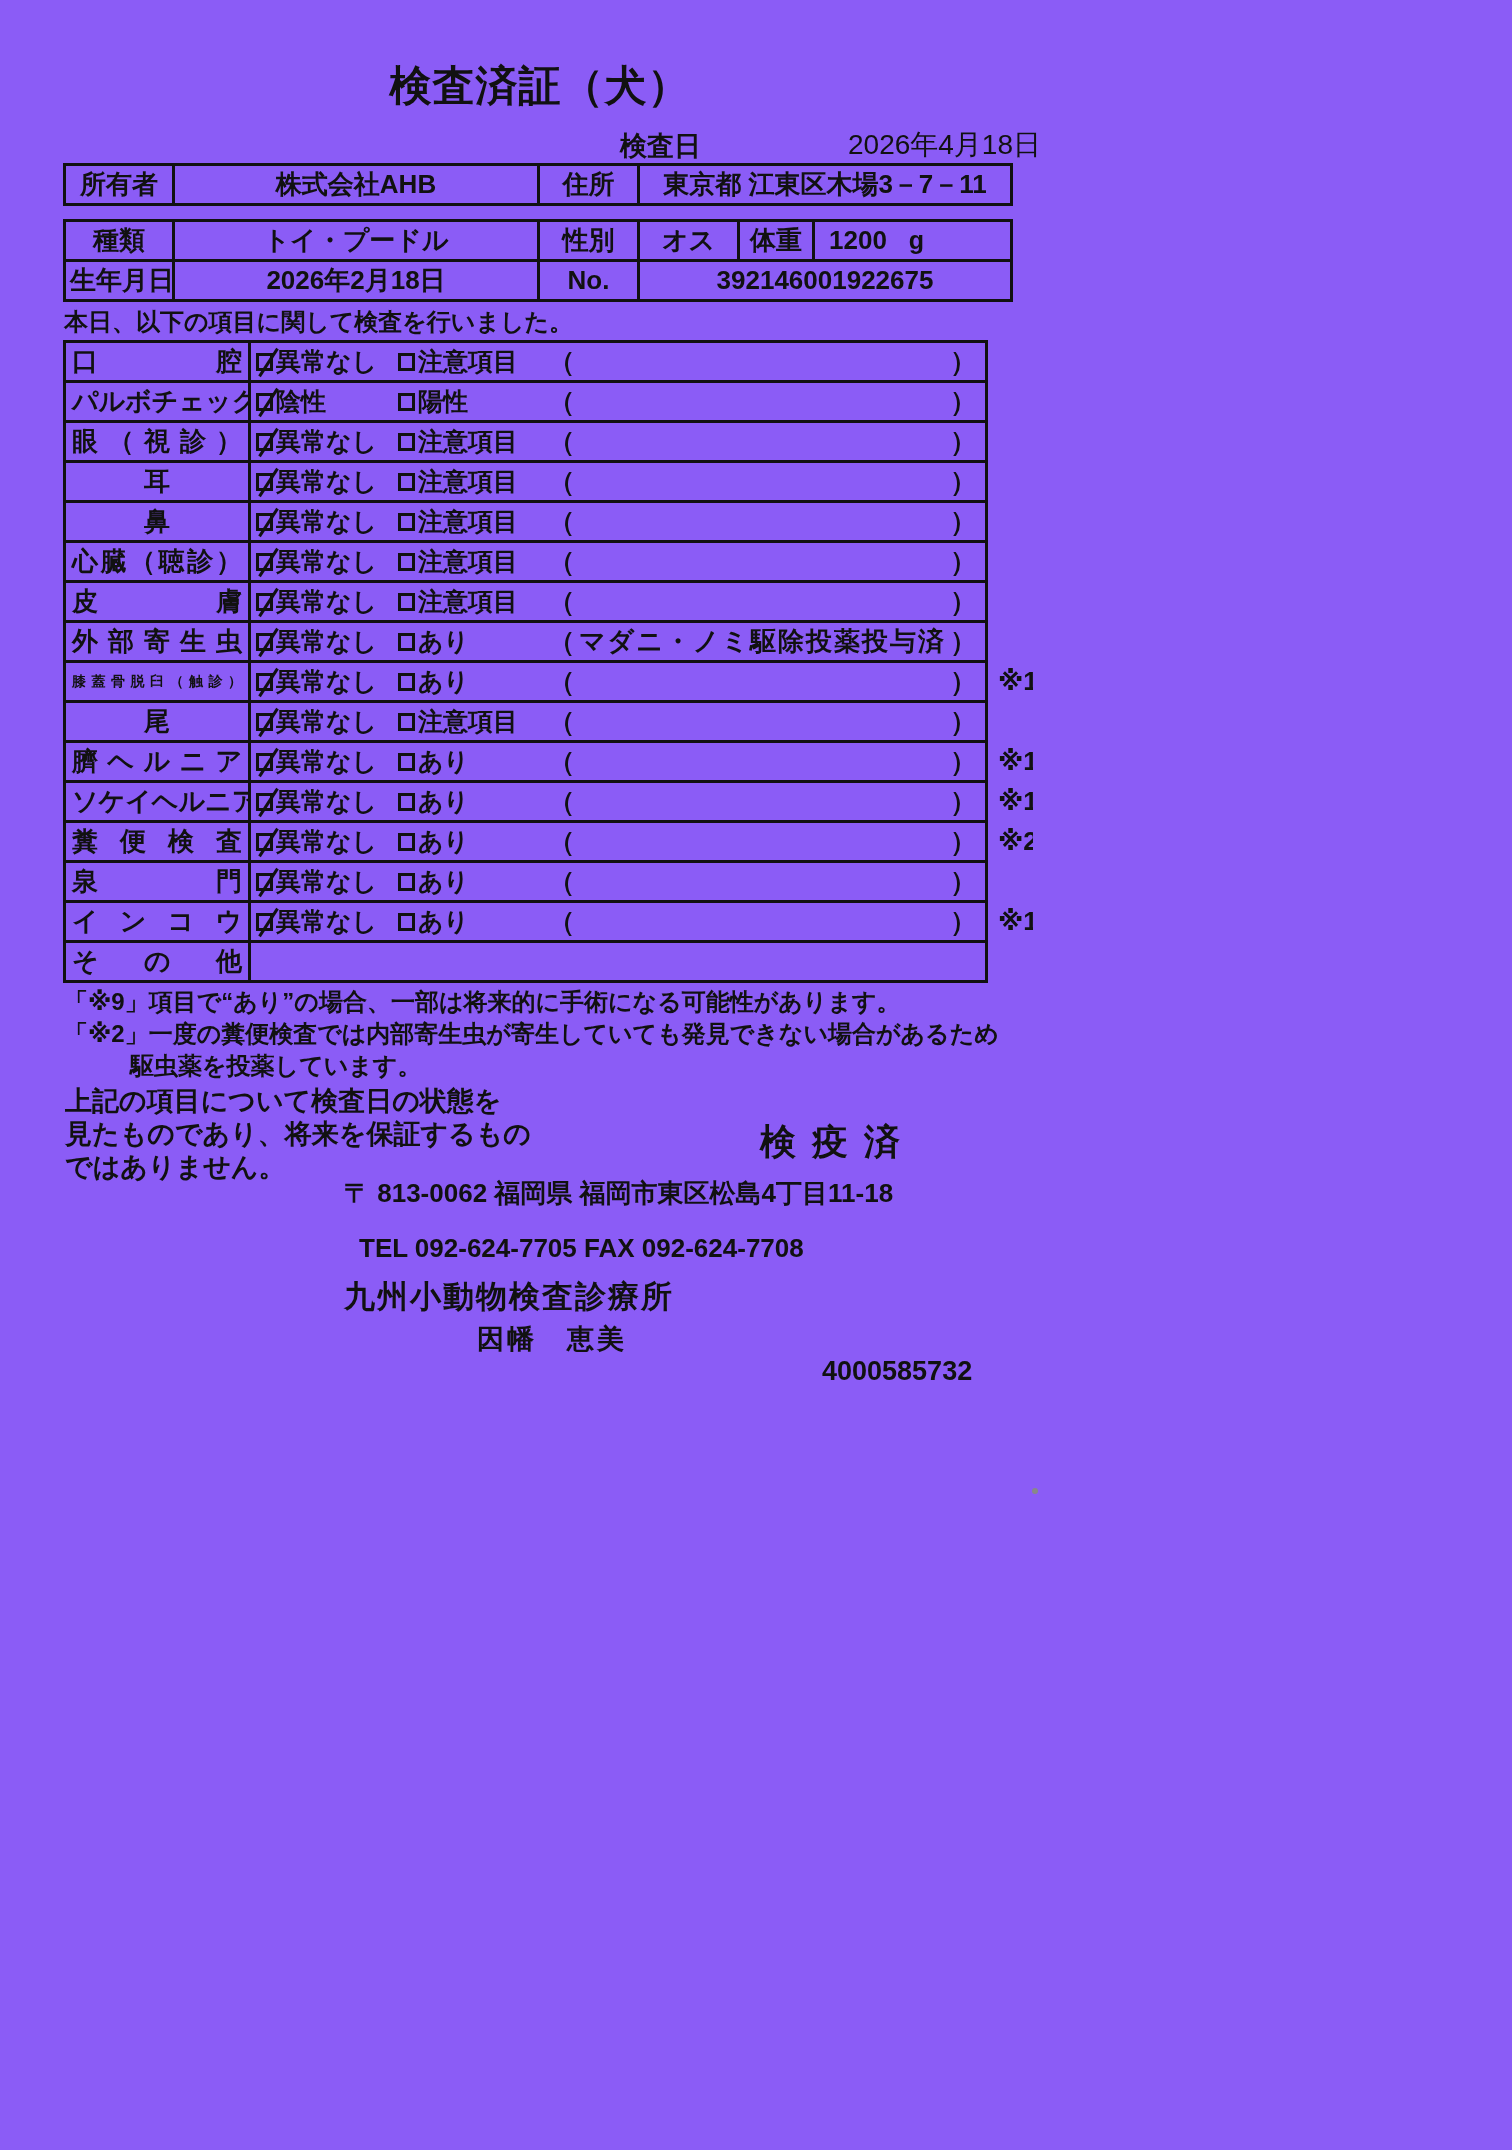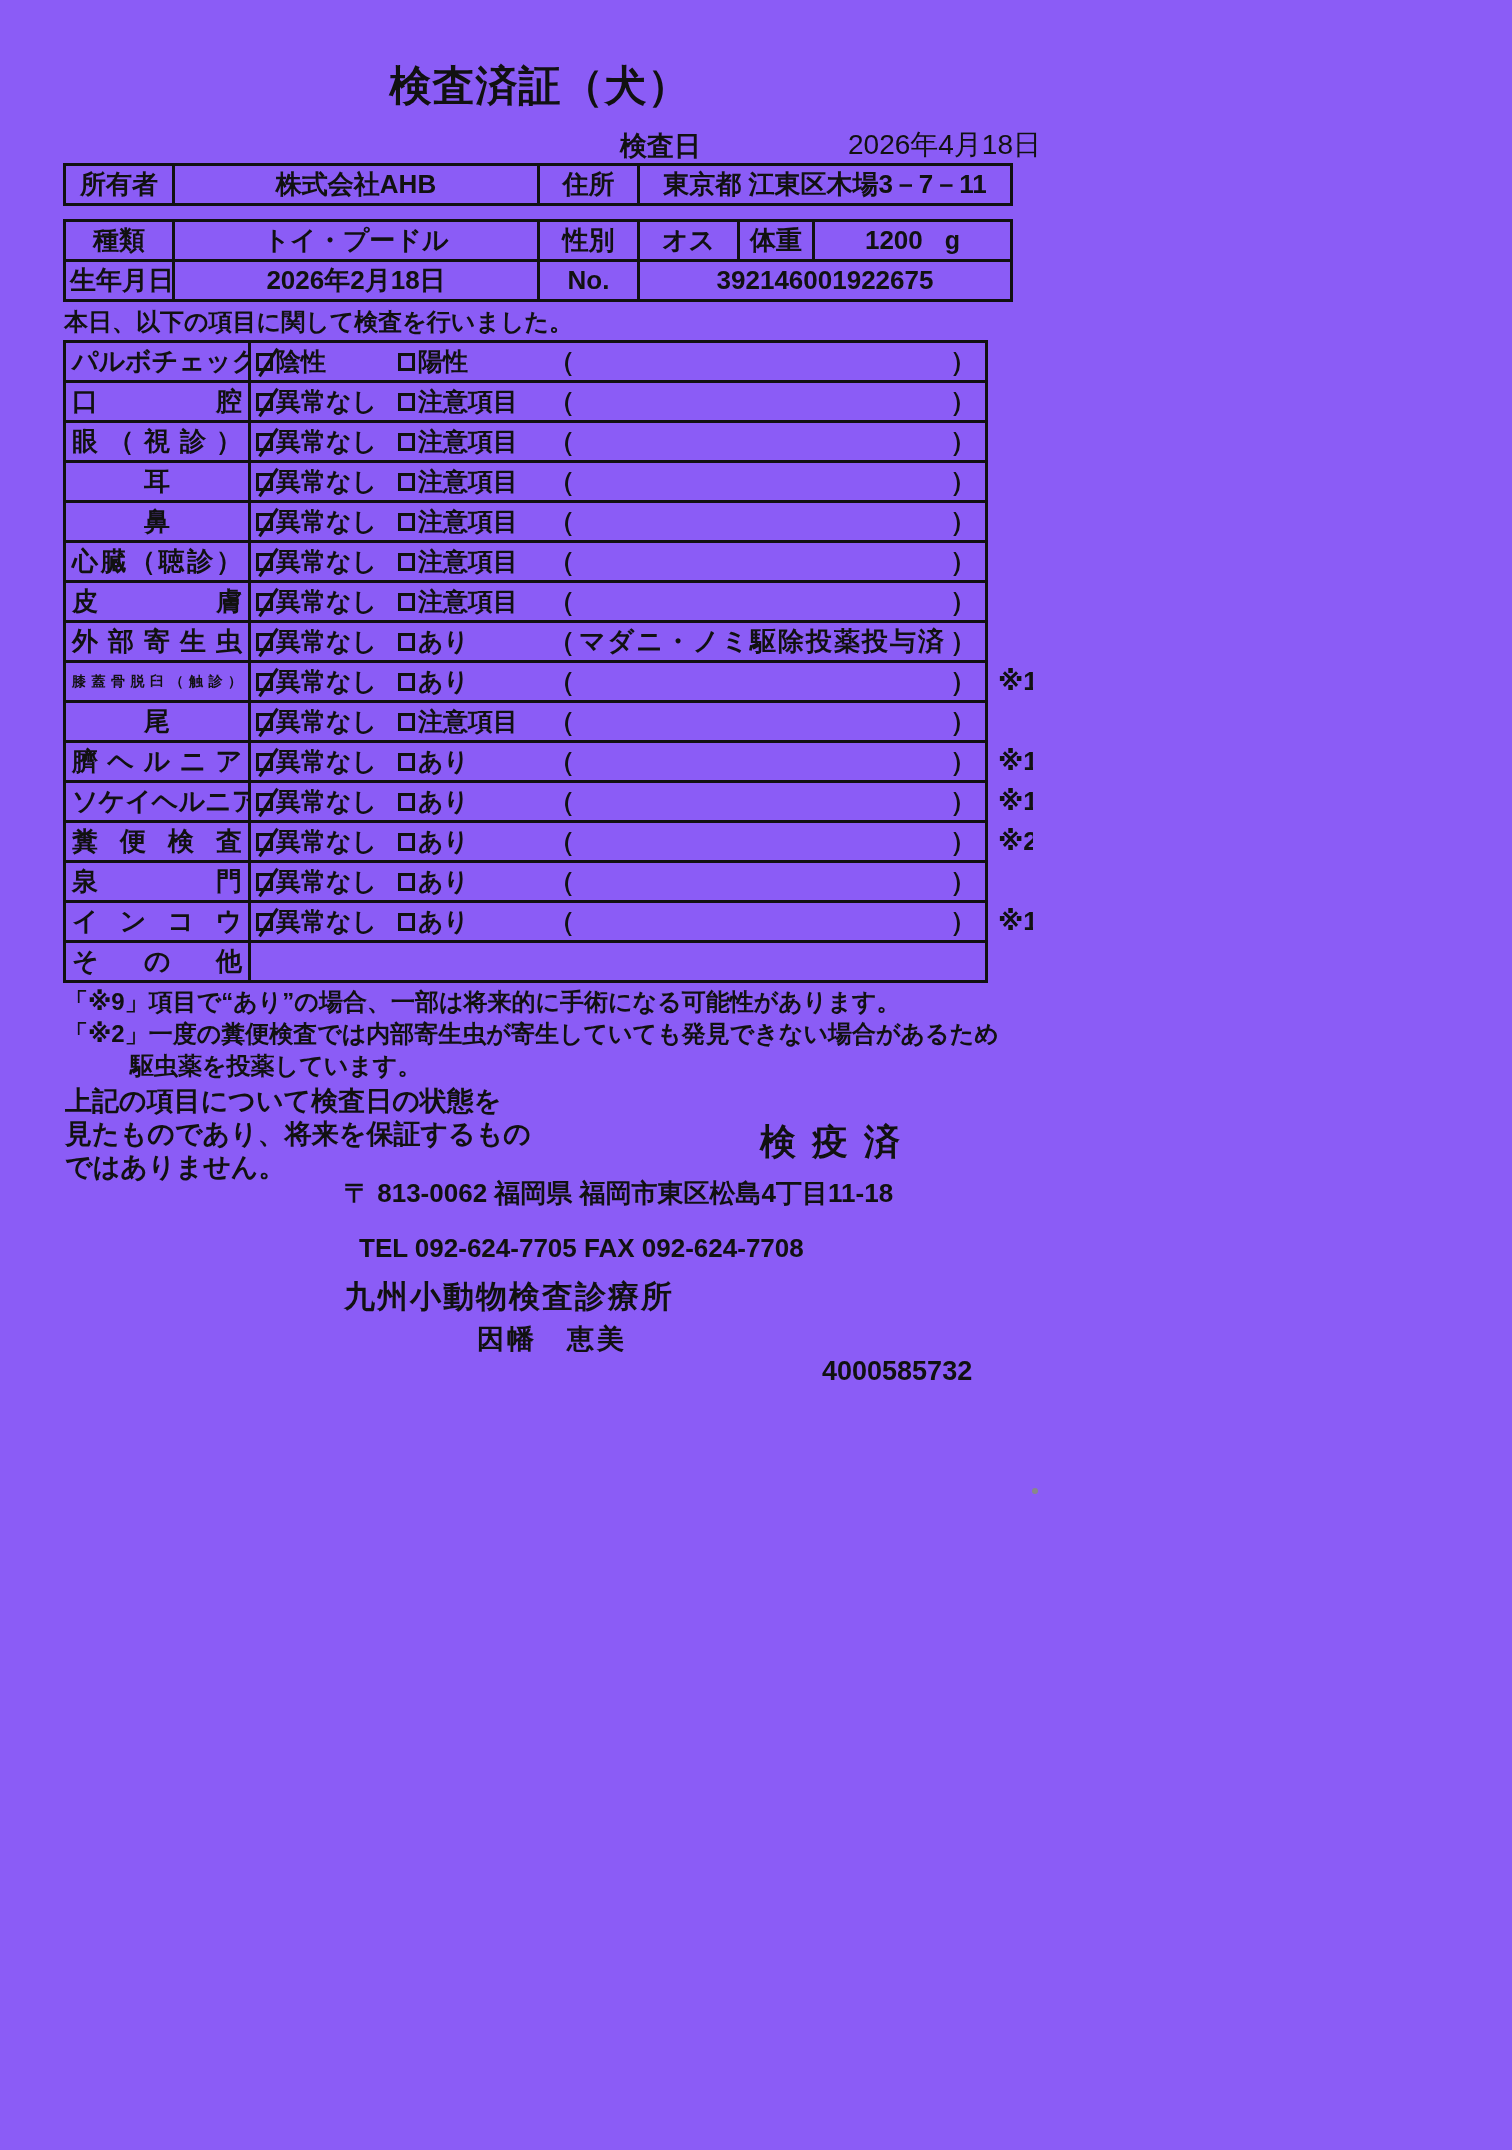--- a/index.html
+++ b/index.html
@@ -13,21 +13,21 @@
   .insp-label{position:absolute;top:128px;left:620px;font-size:27px;font-weight:bold}
   .insp-value{position:absolute;top:126px;left:848px;font-size:28px;font-weight:normal}
 
   .tbl{border-collapse:collapse;table-layout:fixed;position:absolute}
   .tbl td{border:3px solid #111;height:40px;font-size:26px;font-weight:bold;
           overflow:hidden;white-space:nowrap;vertical-align:middle}
   .owner-table{top:163px;left:63px;width:947px}
   .pet-table{top:219px;left:63px;width:947px}
   .c-label{text-align:center;padding:0 4px}
   .c-value{text-align:center;padding:0 12px}
-  .c-weight{text-align:center;padding:0 14px}
+  .c-weight{text-align:left;padding:0 14px}
   .c-weight .unit{display:inline-block;margin-left:22px;font-size:25px}
 
   .intro{position:absolute;top:306px;left:64px;font-size:24px;font-weight:bold}
 
   .exam-table{top:340px;left:63px;width:970px}
   .item-cell{font-size:24px;font-weight:bold;padding:0 6px;
              text-align:justify;text-align-last:justify;white-space:nowrap}
   .item-cell.center{text-align:center;text-align-last:center}
   .item-cell.small{font-size:14px}
   .content-cell{padding:0}
@@ -117,51 +117,51 @@
   <div class="intro">本日、以下の項目に関して検査を行いました。</div>
 
   <table class="tbl exam-table">
     <colgroup>
         <col style="width:185px">
         <col style="width:737px">
         <col style="width:48px">
       </colgroup>
     <tbody id="exam-body">
         <tr class="exam-row">
+          <td class="item-cell">口腔</td>
+          <td class="content-cell">
+            <div class="row-flex">
+              <span class="opt opt1">
+                <span class="cb checked"></span>
+                <span class="cb-label">異常なし</span>
+              </span>
+              <span class="opt opt2">
+                <span class="cb"></span>
+                <span class="cb-label">注意項目</span>
+              </span>
+              <span class="note">
+                <span class="paren">（</span>
+                <span class="note-text"></span>
+                <span class="paren">）</span>
+              </span>
+            </div>
+          </td>
+          <td class="mark-cell"></td>
+        </tr>
+        <tr class="exam-row">
           <td class="item-cell">パルボチェック</td>
           <td class="content-cell">
             <div class="row-flex">
               <span class="opt opt1">
                 <span class="cb checked"></span>
                 <span class="cb-label">陰性</span>
               </span>
               <span class="opt opt2">
                 <span class="cb"></span>
                 <span class="cb-label">陽性</span>
-              </span>
-              <span class="note">
-                <span class="paren">（</span>
-                <span class="note-text"></span>
-                <span class="paren">）</span>
-              </span>
-            </div>
-          </td>
-          <td class="mark-cell"></td>
-        </tr>
-        <tr class="exam-row">
-          <td class="item-cell">口腔</td>
-          <td class="content-cell">
-            <div class="row-flex">
-              <span class="opt opt1">
-                <span class="cb checked"></span>
-                <span class="cb-label">異常なし</span>
-              </span>
-              <span class="opt opt2">
-                <span class="cb"></span>
-                <span class="cb-label">注意項目</span>
               </span>
               <span class="note">
                 <span class="paren">（</span>
                 <span class="note-text"></span>
                 <span class="paren">）</span>
               </span>
             </div>
           </td>
           <td class="mark-cell"></td>
         </tr>

